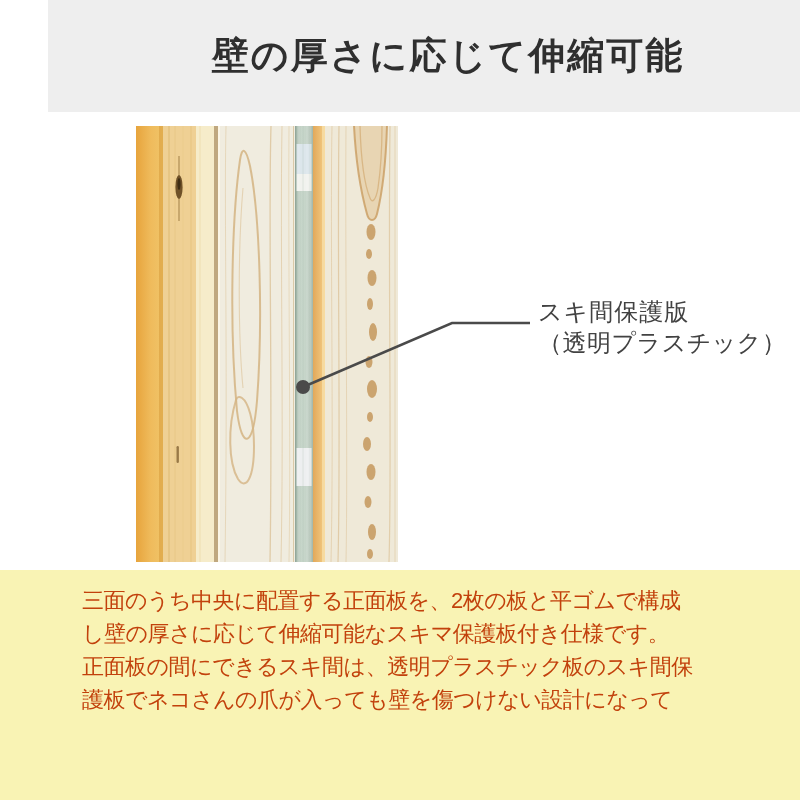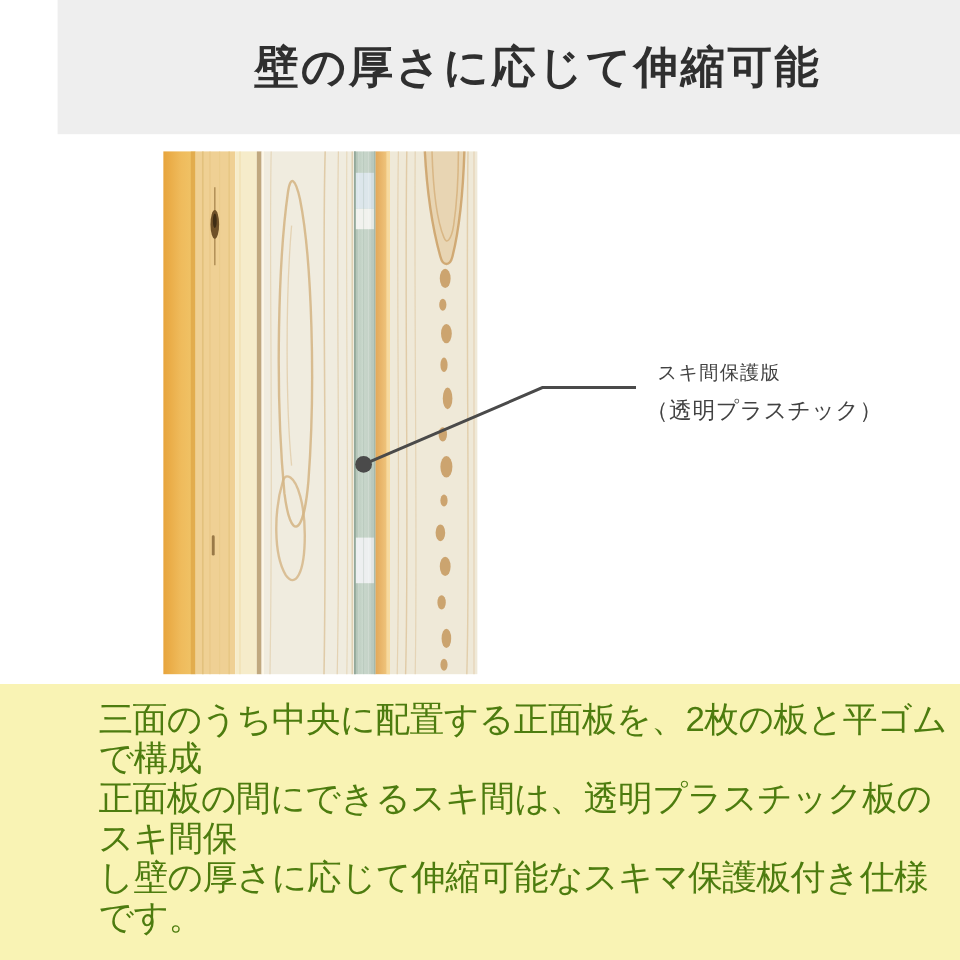--- a/index.html
+++ b/index.html
@@ -14,29 +14,29 @@
   }
   .header h1{
     margin:0;font-size:37px;font-weight:bold;color:#2f2f2f;letter-spacing:2px;
   }
   
   .figure-area{position:absolute;left:0;top:112px;width:800px;height:458px;background:#ffffff;}
   .photo{position:absolute;left:136px;top:14px;width:262px;height:436px;}
   .photo svg{display:block;width:262px;height:436px;}
   .pointer-svg{position:absolute;left:290px;top:200px;width:250px;height:90px;pointer-events:none;}
   .callout{position:absolute;left:538px;top:186px;color:#424242;}
-  .callout-main{font-size:16px;letter-spacing:1px;margin-left:10px;line-height:28px;}
-  .callout-sub{font-size:19px;letter-spacing:0.5px;margin-top:5px;line-height:24px;}
+  .callout-main{font-size:24px;letter-spacing:1px;line-height:28px;}
+  .callout-sub{font-size:24px;letter-spacing:0.5px;margin-top:5px;line-height:24px;}
   
   .note{
     position:absolute;left:0;top:570px;width:800px;height:230px;
     background:#f9f3b4;box-sizing:border-box;padding:14px 0 0 82px;
   }
   .note p{
-    margin:0;font-size:29px;line-height:33px;color:#4d7c0f;letter-spacing:-0.5px;
+    margin:0;font-size:22px;line-height:33px;color:#c2410c;letter-spacing:-0.5px;
   }
 </style>
 </head>
 <body>
 
 <div class="page">
 
   <header class="header">
     <h1>壁の厚さに応じて伸縮可能</h1>
   </header>
@@ -149,17 +149,18 @@
 
     <div class="callout">
       <div class="callout-main">スキ間保護版</div>
       <div class="callout-sub">（透明プラスチック）</div>
     </div>
 
   </main>
 
   <section class="note">
     <p>三面のうち中央に配置する正面板を、2枚の板と平ゴムで構成</p>
+    <p>し壁の厚さに応じて伸縮可能なスキマ保護板付き仕様です。</p>
     <p>正面板の間にできるスキ間は、透明プラスチック板のスキ間保</p>
-    <p>し壁の厚さに応じて伸縮可能なスキマ保護板付き仕様です。</p>
+    <p>護板でネコさんの爪が入っても壁を傷つけない設計になって</p>
   </section>
 
 </div>
 
 </body></html>

